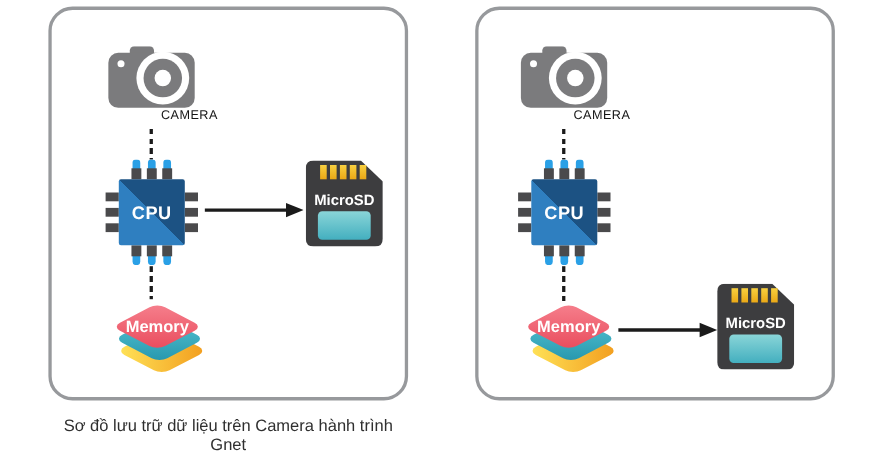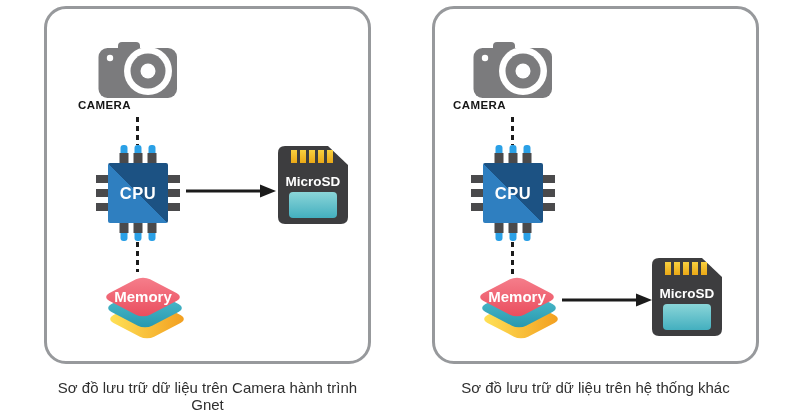--- a/index.html
+++ b/index.html
@@ -6,22 +6,22 @@
   body{font-family:"Liberation Sans", sans-serif;}
   .stage{position:relative;width:800px;height:411px;background:#ffffff;overflow:hidden;}
 
   .panel{position:absolute;top:6px;width:327px;height:358px;border:3px solid #97999c;
          border-radius:22px;background:#ffffff;box-sizing:border-box;}
   .panel.p1{left:44px;}
   .panel.p2{left:432px;}
 
   .abs{position:absolute;}
 
-  .cam-label{position:absolute;width:120px;text-align:left;font-size:11.5px;
-             font-weight:700;letter-spacing:.4px;color:#161616;}
+  .cam-label{position:absolute;width:120px;text-align:right;font-size:11.5px;
+             font-weight:400;letter-spacing:.4px;color:#161616;}
 
   .vdash{position:absolute;width:3px;
          background-image:repeating-linear-gradient(to bottom,#1b1b1b 0 5px,transparent 5px 9px);}
 
   .caption{position:absolute;top:379px;width:327px;text-align:center;
            font-size:15px;color:#2f2f2f;}
 
   svg{display:block;}
   svg text{font-family:"Liberation Sans", sans-serif;}
   .cpu-text{font-size:16.5px;font-weight:700;fill:#ffffff;letter-spacing:.5px;}
@@ -199,15 +199,14 @@
       <rect x="13" y="4" width="6" height="13"></rect>
         <rect x="22" y="4" width="6" height="13"></rect>
       <rect x="31" y="4" width="6" height="13"></rect>
         <rect x="40" y="4" width="6" height="13"></rect>
       <rect x="49" y="4" width="6" height="13"></rect>
     </g>
     <text class="sd-text" x="35" y="40" text-anchor="middle">MicroSD</text>
     <rect x="11" y="46" width="48" height="26" rx="4" fill="url(#sdTeal)"></rect>
   </svg>
 
-  <div class="caption" style="left:432px">Sơ đồ lưu trữ dữ liệu trên hệ thống khác</div>
 
 </div>
 
 </body></html>

